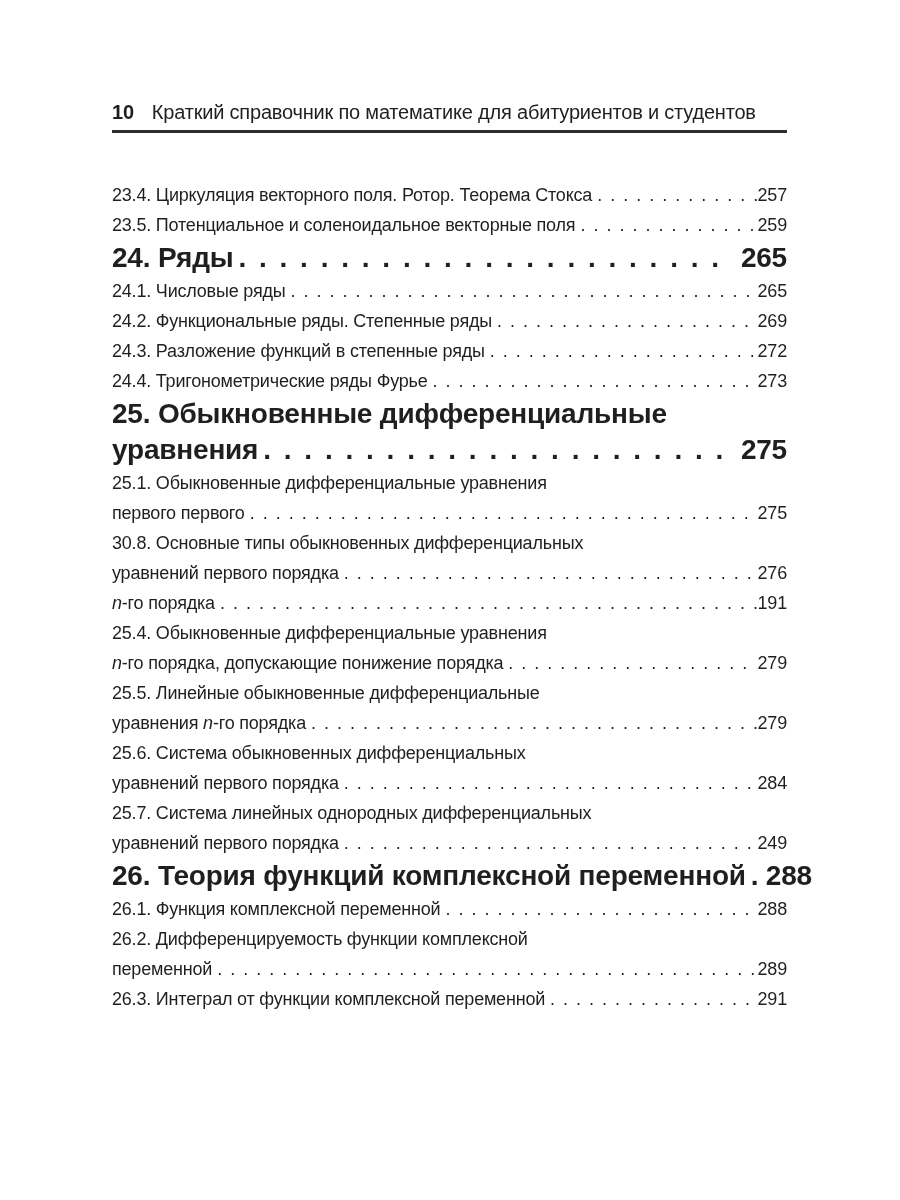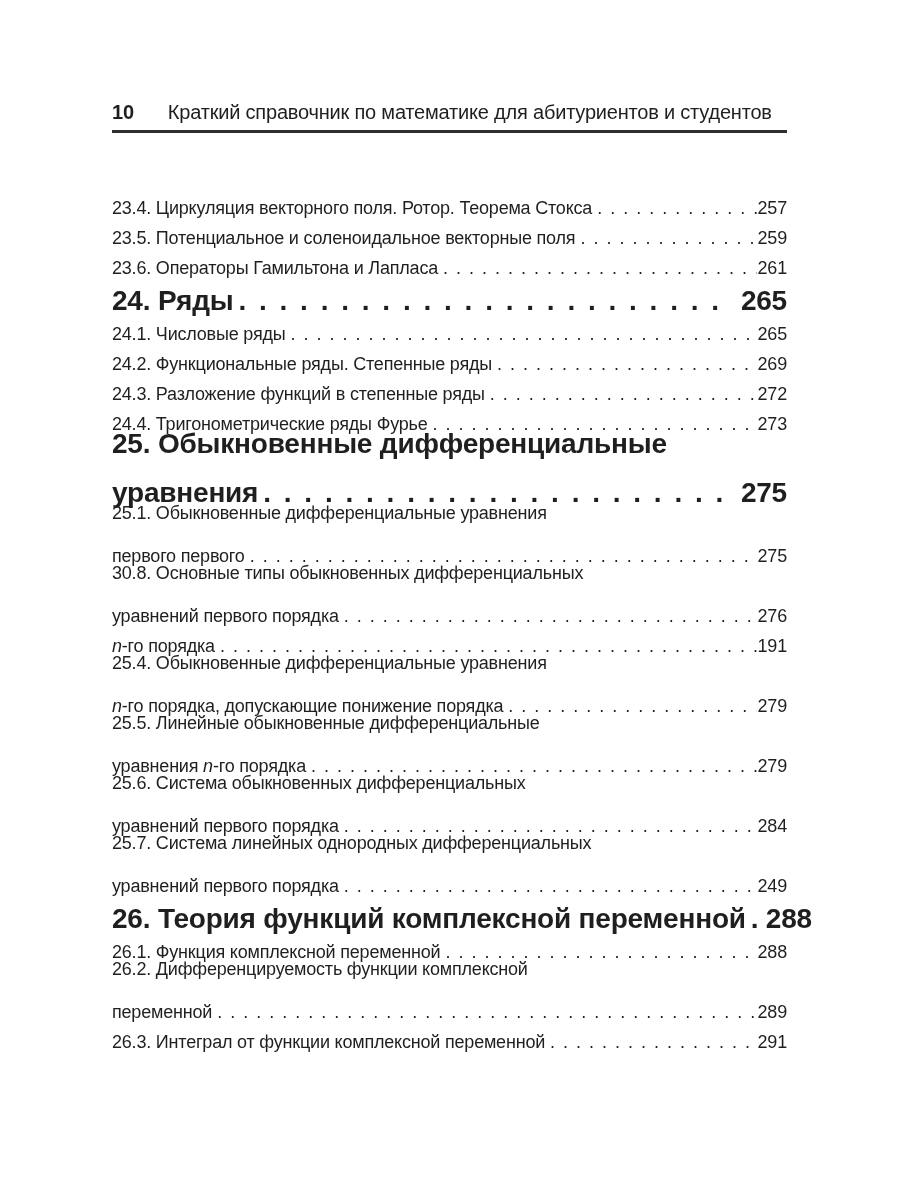--- a/index.html
+++ b/index.html
@@ -18,21 +18,21 @@
   }
   .content {
     position: absolute;
     left: 112px;
     right: 113px;
     top: 101px;
   }
   .running-head {
     display: flex;
     align-items: center;
-    gap: 34px;
+    gap: 18px;
     font-size: 20px;
     line-height: 22px;
     letter-spacing: -0.2px;
     padding-bottom: 7px;
     border-bottom: 3px solid #2e2e2e;
   }
   .running-head .pageno {
     font-weight: 700;
   }
   .toc {
@@ -65,21 +65,21 @@
     margin-left: 5px;
     margin-right: 1px;
   }
   .leader::before {
     content: ". . . . . . . . . . . . . . . . . . . . . . . . . . . . . . . . . . . . . . . . . . . . . . . . . . . . . . . . . . . . . . . . . . . . ";
     letter-spacing: 1.5px;
   }
   .toc-entry.bold .leader::before {
     letter-spacing: 2.5px;
   }
-  .page-num { white-space: nowrap; margin-top: 13px; }
+  .page-num { white-space: nowrap; }
   .toc-entry.bold .page-num { margin-left: 8px; }
 </style>
 </head>
 <body>
 
 <div class="page">
   <div class="content">
 
     <div class="running-head">
       <span class="pageno">10</span>
@@ -94,27 +94,20 @@
             <span class="page-num">257</span>
           </div>
         </div>
         <div class="toc-entry">
           <div class="toc-line">
             <span class="toc-text"><span>23.5. Потенциальное и соленоидальное векторные поля</span></span>
             <span class="leader"></span>
             <span class="page-num">259</span>
           </div>
         </div>
-        <div class="toc-entry">
-          <div class="toc-line">
-            <span class="toc-text"><span>23.6. Операторы Гамильтона и Лапласа </span></span>
-            <span class="leader"></span>
-            <span class="page-num">261</span>
-          </div>
-        </div>
         <div class="toc-entry bold">
           <div class="toc-line">
             <span class="toc-text"><span>24. Ряды </span></span>
             <span class="leader"></span>
             <span class="page-num">265</span>
           </div>
         </div>
         <div class="toc-entry">
           <div class="toc-line">
             <span class="toc-text"><span>24.1. Числовые ряды </span></span>

